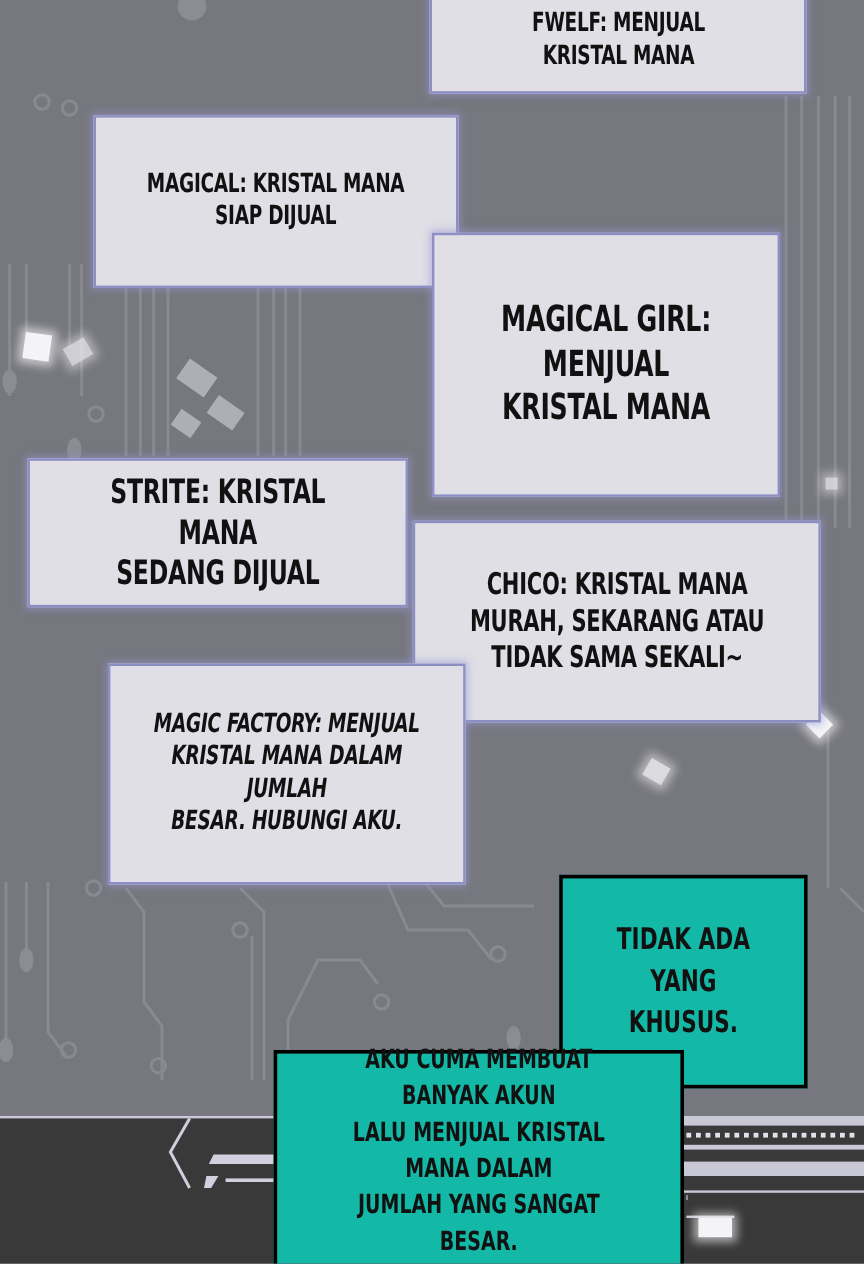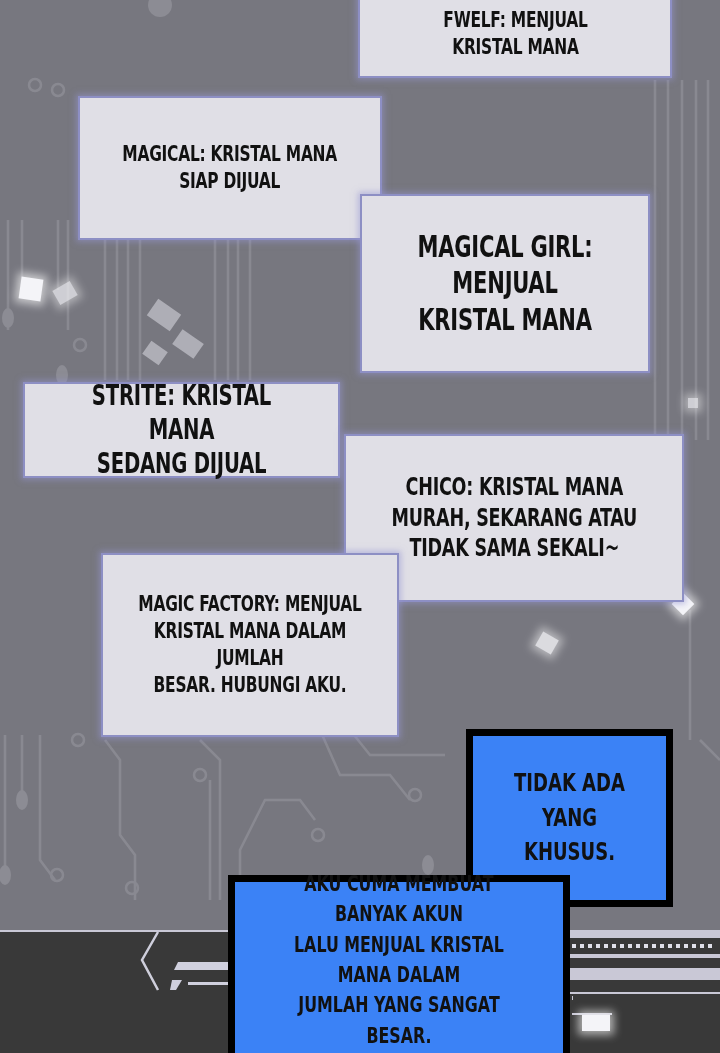--- a/index.html
+++ b/index.html
@@ -1,21 +1,21 @@
 <!DOCTYPE html>
 <html><head>
 <meta charset="utf-8">
 <style>
   html, body { margin:0; padding:0; }
   body { width:720px; height:1053px; position:relative; overflow:hidden; background:#76767e; font-family:"Liberation Sans", sans-serif; }
   .bg { position:absolute; inset:0; background:#77777f; }
   .circuit { position:absolute; inset:0; }
   .panel { position:absolute; background:#e0dfe6; border:2px solid #8d8fc4; box-shadow:0 0 6px 2px rgba(150,150,210,0.55); box-sizing:border-box; display:flex; align-items:center; justify-content:center; text-align:center; }
   .panel .txt { font-family:"DejaVu Sans Condensed","DejaVu Sans", sans-serif; font-weight:bold; color:#111; text-transform:uppercase; transform:scaleX(0.78); white-space:pre-line; line-height:1.22; letter-spacing:-0.3px; }
-  .bubble { position:absolute; background:#3b82f6; border:7px solid #000000; box-sizing:border-box; display:flex; align-items:center; justify-content:center; text-align:center; }
+  .bubble { position:absolute; background:#14b8a6; border:3px solid #000000; box-sizing:border-box; display:flex; align-items:center; justify-content:center; text-align:center; }
   .bubble .txt { font-family:"DejaVu Sans", sans-serif; font-weight:bold; color:#111; text-transform:uppercase; transform:scaleX(0.72); white-space:pre-line; line-height:1.38; }
   .dark { position:absolute; left:0; top:932px; width:720px; height:121px; background:#393939; }
   .darkline { position:absolute; left:0; top:930px; width:720px; height:4px; background:#c9c8d6; }
   .sq { position:absolute; background:rgba(220,220,228,0.55); transform:rotate(35deg); }
   .glow { position:absolute; background:#f4f4f8; box-shadow:0 0 8px 4px rgba(255,255,255,0.6); }
 </style>
 </head>
 <body>
 
 <div class="bg"></div>
@@ -118,37 +118,37 @@
 <div class="panel" style="left:358px;top:-10px;width:314px;height:88px;">
   <div class="txt" style="font-size:22px;">FWELF: MENJUAL
 KRISTAL MANA</div>
 </div>
 
 <div class="panel" style="left:78px;top:96px;width:304px;height:144px;">
   <div class="txt" style="font-size:22px;">MAGICAL: KRISTAL MANA
 SIAP DIJUAL</div>
 </div>
 
-<div class="panel" style="left:360px;top:194px;width:290px;height:179px;">
+<div class="panel" style="left:360px;top:194px;width:290px;height:220px;">
   <div class="txt" style="font-size:30px;">MAGICAL GIRL: MENJUAL
 KRISTAL MANA</div>
 </div>
 
-<div class="panel" style="left:23px;top:382px;width:317px;height:96px;">
+<div class="panel" style="left:23px;top:382px;width:317px;height:124px;">
   <div class="txt" style="font-size:28px;">STRITE: KRISTAL MANA
 SEDANG DIJUAL</div>
 </div>
 
 <div class="panel" style="left:344px;top:434px;width:340px;height:168px;">
   <div class="txt" style="font-size:25px;">CHICO: KRISTAL MANA
 MURAH, SEKARANG ATAU
 TIDAK SAMA SEKALI~</div>
 </div>
 
-<div class="panel" style="left:101px;top:553px;width:298px;height:184px;">
+<div class="panel" style="left:90px;top:553px;width:298px;height:184px;font-style:italic;">
   <div class="txt" style="font-size:22px;">MAGIC FACTORY: MENJUAL
 KRISTAL MANA DALAM JUMLAH
 BESAR. HUBUNGI AKU.</div>
 </div>
 
 <div class="bubble" style="left:466px;top:729px;width:207px;height:178px;">
   <div class="txt" style="font-size:25px;">TIDAK ADA YANG
 KHUSUS.</div>
 </div>
 

